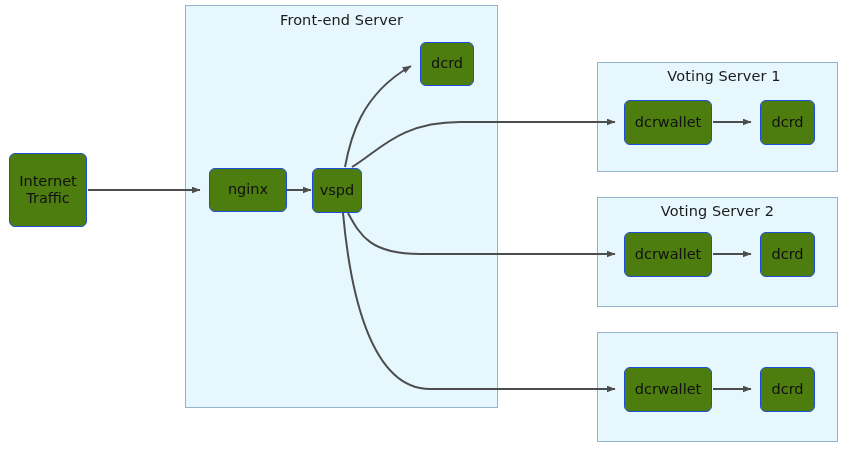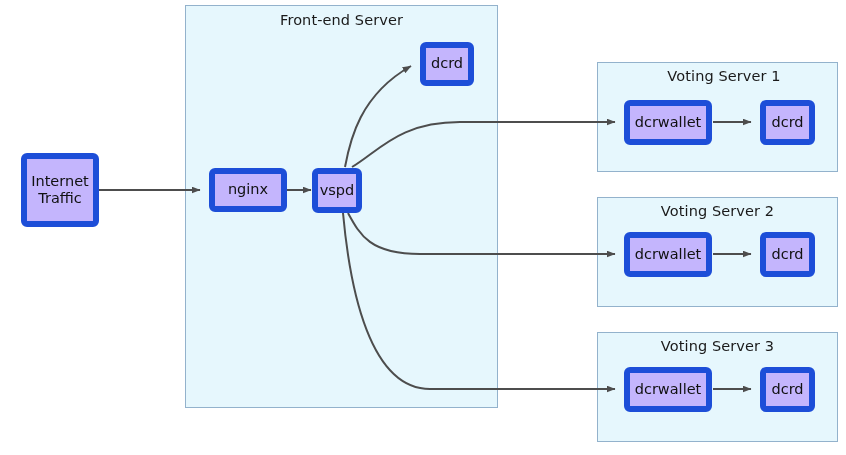--- a/index.html
+++ b/index.html
@@ -30,22 +30,22 @@
     right: 0;
     text-align: center;
     font-size: 14.5px;
     color: #1a1a1a;
     letter-spacing: 0.1px;
     white-space: nowrap;
   }
   
   .node {
     position: absolute;
-    background: #c4b5fd;
-    border: 6px solid #1d4ed8;
+    background: #4d7c0f;
+    border: 1px solid #1d4ed8;
     border-radius: 6px;
     box-sizing: border-box;
     display: flex;
     align-items: center;
     justify-content: center;
     text-align: center;
     font-size: 14.5px;
     line-height: 1.2;
     color: #111111;
     white-space: pre-line;
@@ -73,42 +73,41 @@
   <div class="container-box" id="frontend-box" style="left: 185px; top: 5px; width: 313px; height: 403px;"></div>
   <div class="container-title" id="frontend-title" style="left: 185px; width: 313px; top: 12px;">Front-end Server</div>
 
   <div class="container-box" id="vs1-box" style="left: 597px; top: 62px; width: 241px; height: 110px;"></div>
   <div class="container-title" id="vs1-title" style="left: 597px; width: 254px; top: 68px;">Voting Server 1</div>
 
   <div class="container-box" id="vs2-box" style="left: 597px; top: 197px; width: 241px; height: 110px;"></div>
   <div class="container-title" id="vs2-title" style="left: 597px; width: 241px; top: 203px;">Voting Server 2</div>
 
   <div class="container-box" id="vs3-box" style="left: 597px; top: 332px; width: 241px; height: 110px;"></div>
-  <div class="container-title" id="vs3-title" style="left: 597px; width: 241px; top: 338px;">Voting Server 3</div>
 
   <svg id="edges" viewBox="0 0 846 455">
     <defs>
       <marker id="arrowhead" markerWidth="9" markerHeight="7" refX="8.5" refY="3.5" orient="auto" markerUnits="userSpaceOnUse">
         <polygon points="0 0, 9 3.5, 0 7" fill="#4d4d4d"></polygon>
       </marker>
     </defs>
     <g id="edge-group">
         <path d="M 88 190 L 200 190" class="edge-path" marker-end="url(#arrowhead)"></path>
         <path d="M 271 190 L 311 190" class="edge-path" marker-end="url(#arrowhead)"></path>
         <path d="M 345 167 C 350 140 360 95 411 66" class="edge-path" marker-end="url(#arrowhead)"></path>
         <path d="M 352 167 C 380 150 400 122 460 122 L 615 122" class="edge-path" marker-end="url(#arrowhead)"></path>
         <path d="M 348 213 C 360 235 370 254 420 254 L 615 254" class="edge-path" marker-end="url(#arrowhead)"></path>
         <path d="M 343 213 C 350 290 370 389 430 389 L 615 389" class="edge-path" marker-end="url(#arrowhead)"></path>
         <path d="M 713 122 L 751 122" class="edge-path" marker-end="url(#arrowhead)"></path>
         <path d="M 713 254 L 751 254" class="edge-path" marker-end="url(#arrowhead)"></path>
         <path d="M 713 389 L 751 389" class="edge-path" marker-end="url(#arrowhead)"></path>
       </g>
   </svg>
 
-  <div class="node" id="node-internet" style="left: 9px; top: 153px; width: 78px; height: 74px; margin-left: 12px;">Internet
+  <div class="node" id="node-internet" style="left: 9px; top: 153px; width: 78px; height: 74px;">Internet
 Traffic</div>
 
   <div class="node" id="node-nginx" style="left: 209px; top: 168px; width: 78px; height: 44px;">nginx</div>
   <div class="node" id="node-vspd" style="left: 312px; top: 168px; width: 50px; height: 45px;">vspd</div>
   <div class="node" id="node-frontend-dcrd" style="left: 420px; top: 42px; width: 54px; height: 44px;">dcrd</div>
 
   <div class="node" id="node-vs1-dcrwallet" style="left: 624px; top: 100px; width: 88px; height: 45px;">dcrwallet</div>
   <div class="node" id="node-vs1-dcrd" style="left: 760px; top: 100px; width: 55px; height: 45px;">dcrd</div>
 
   <div class="node" id="node-vs2-dcrwallet" style="left: 624px; top: 232px; width: 88px; height: 45px;">dcrwallet</div>

